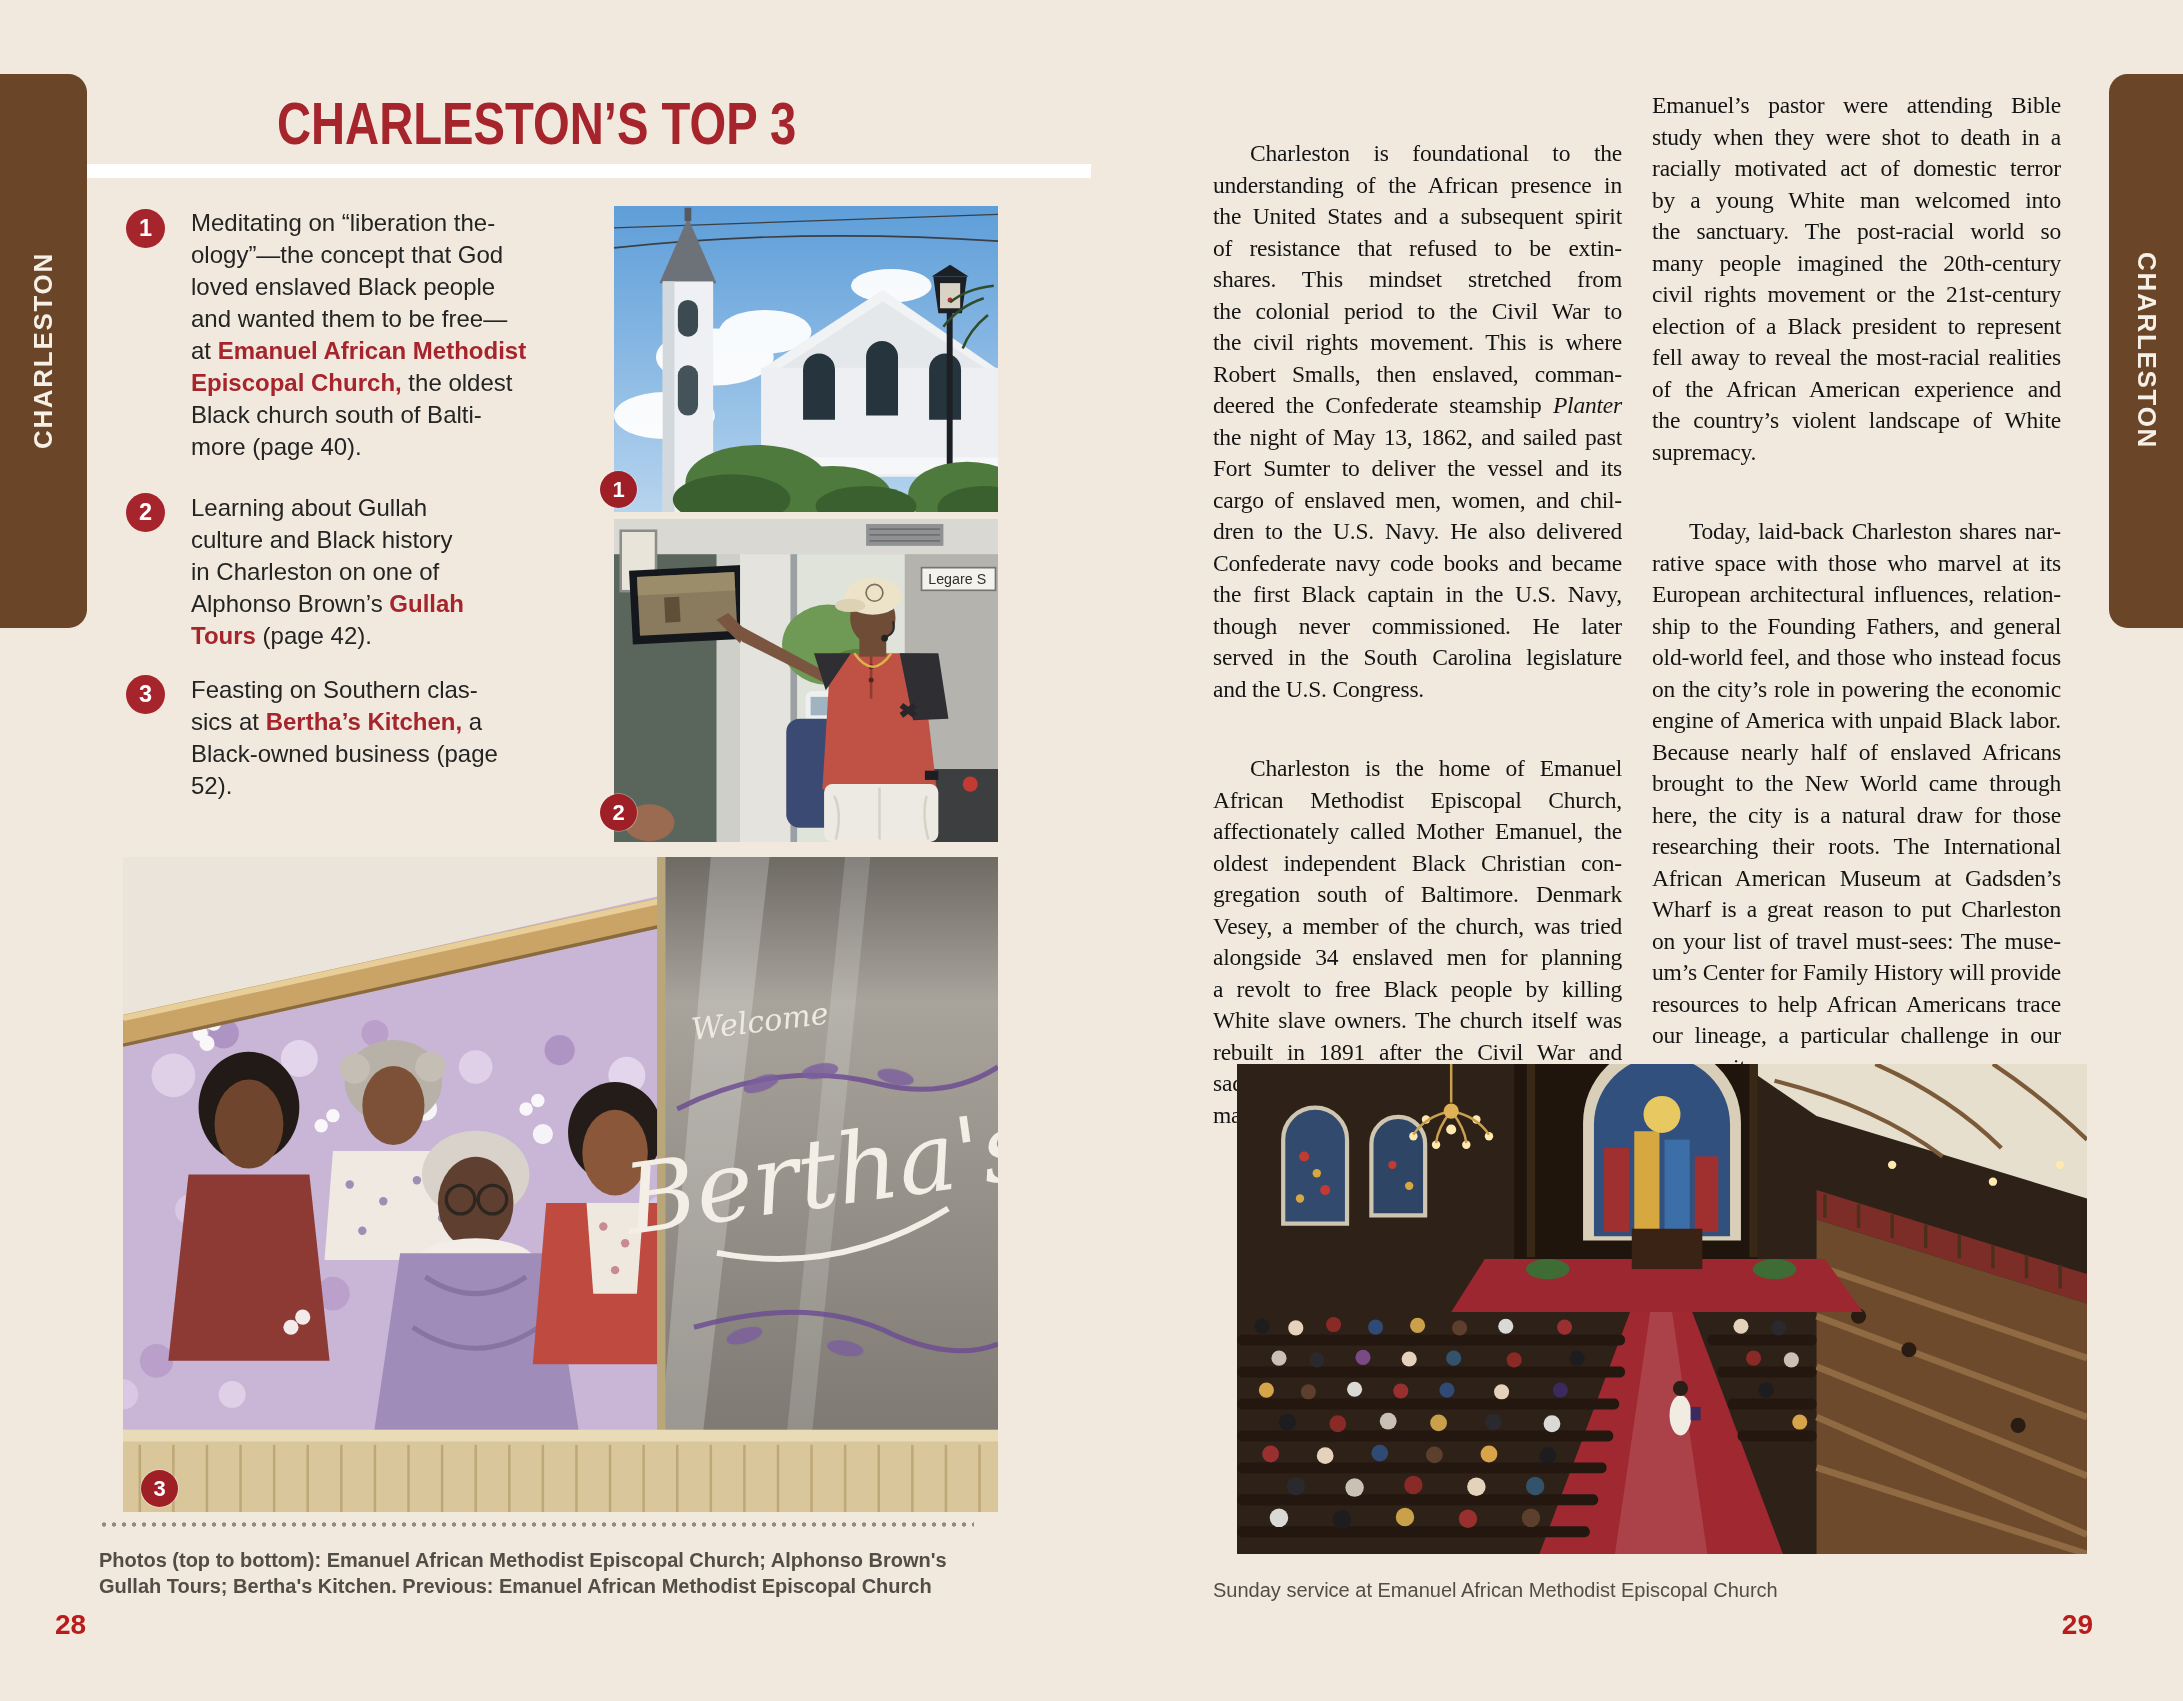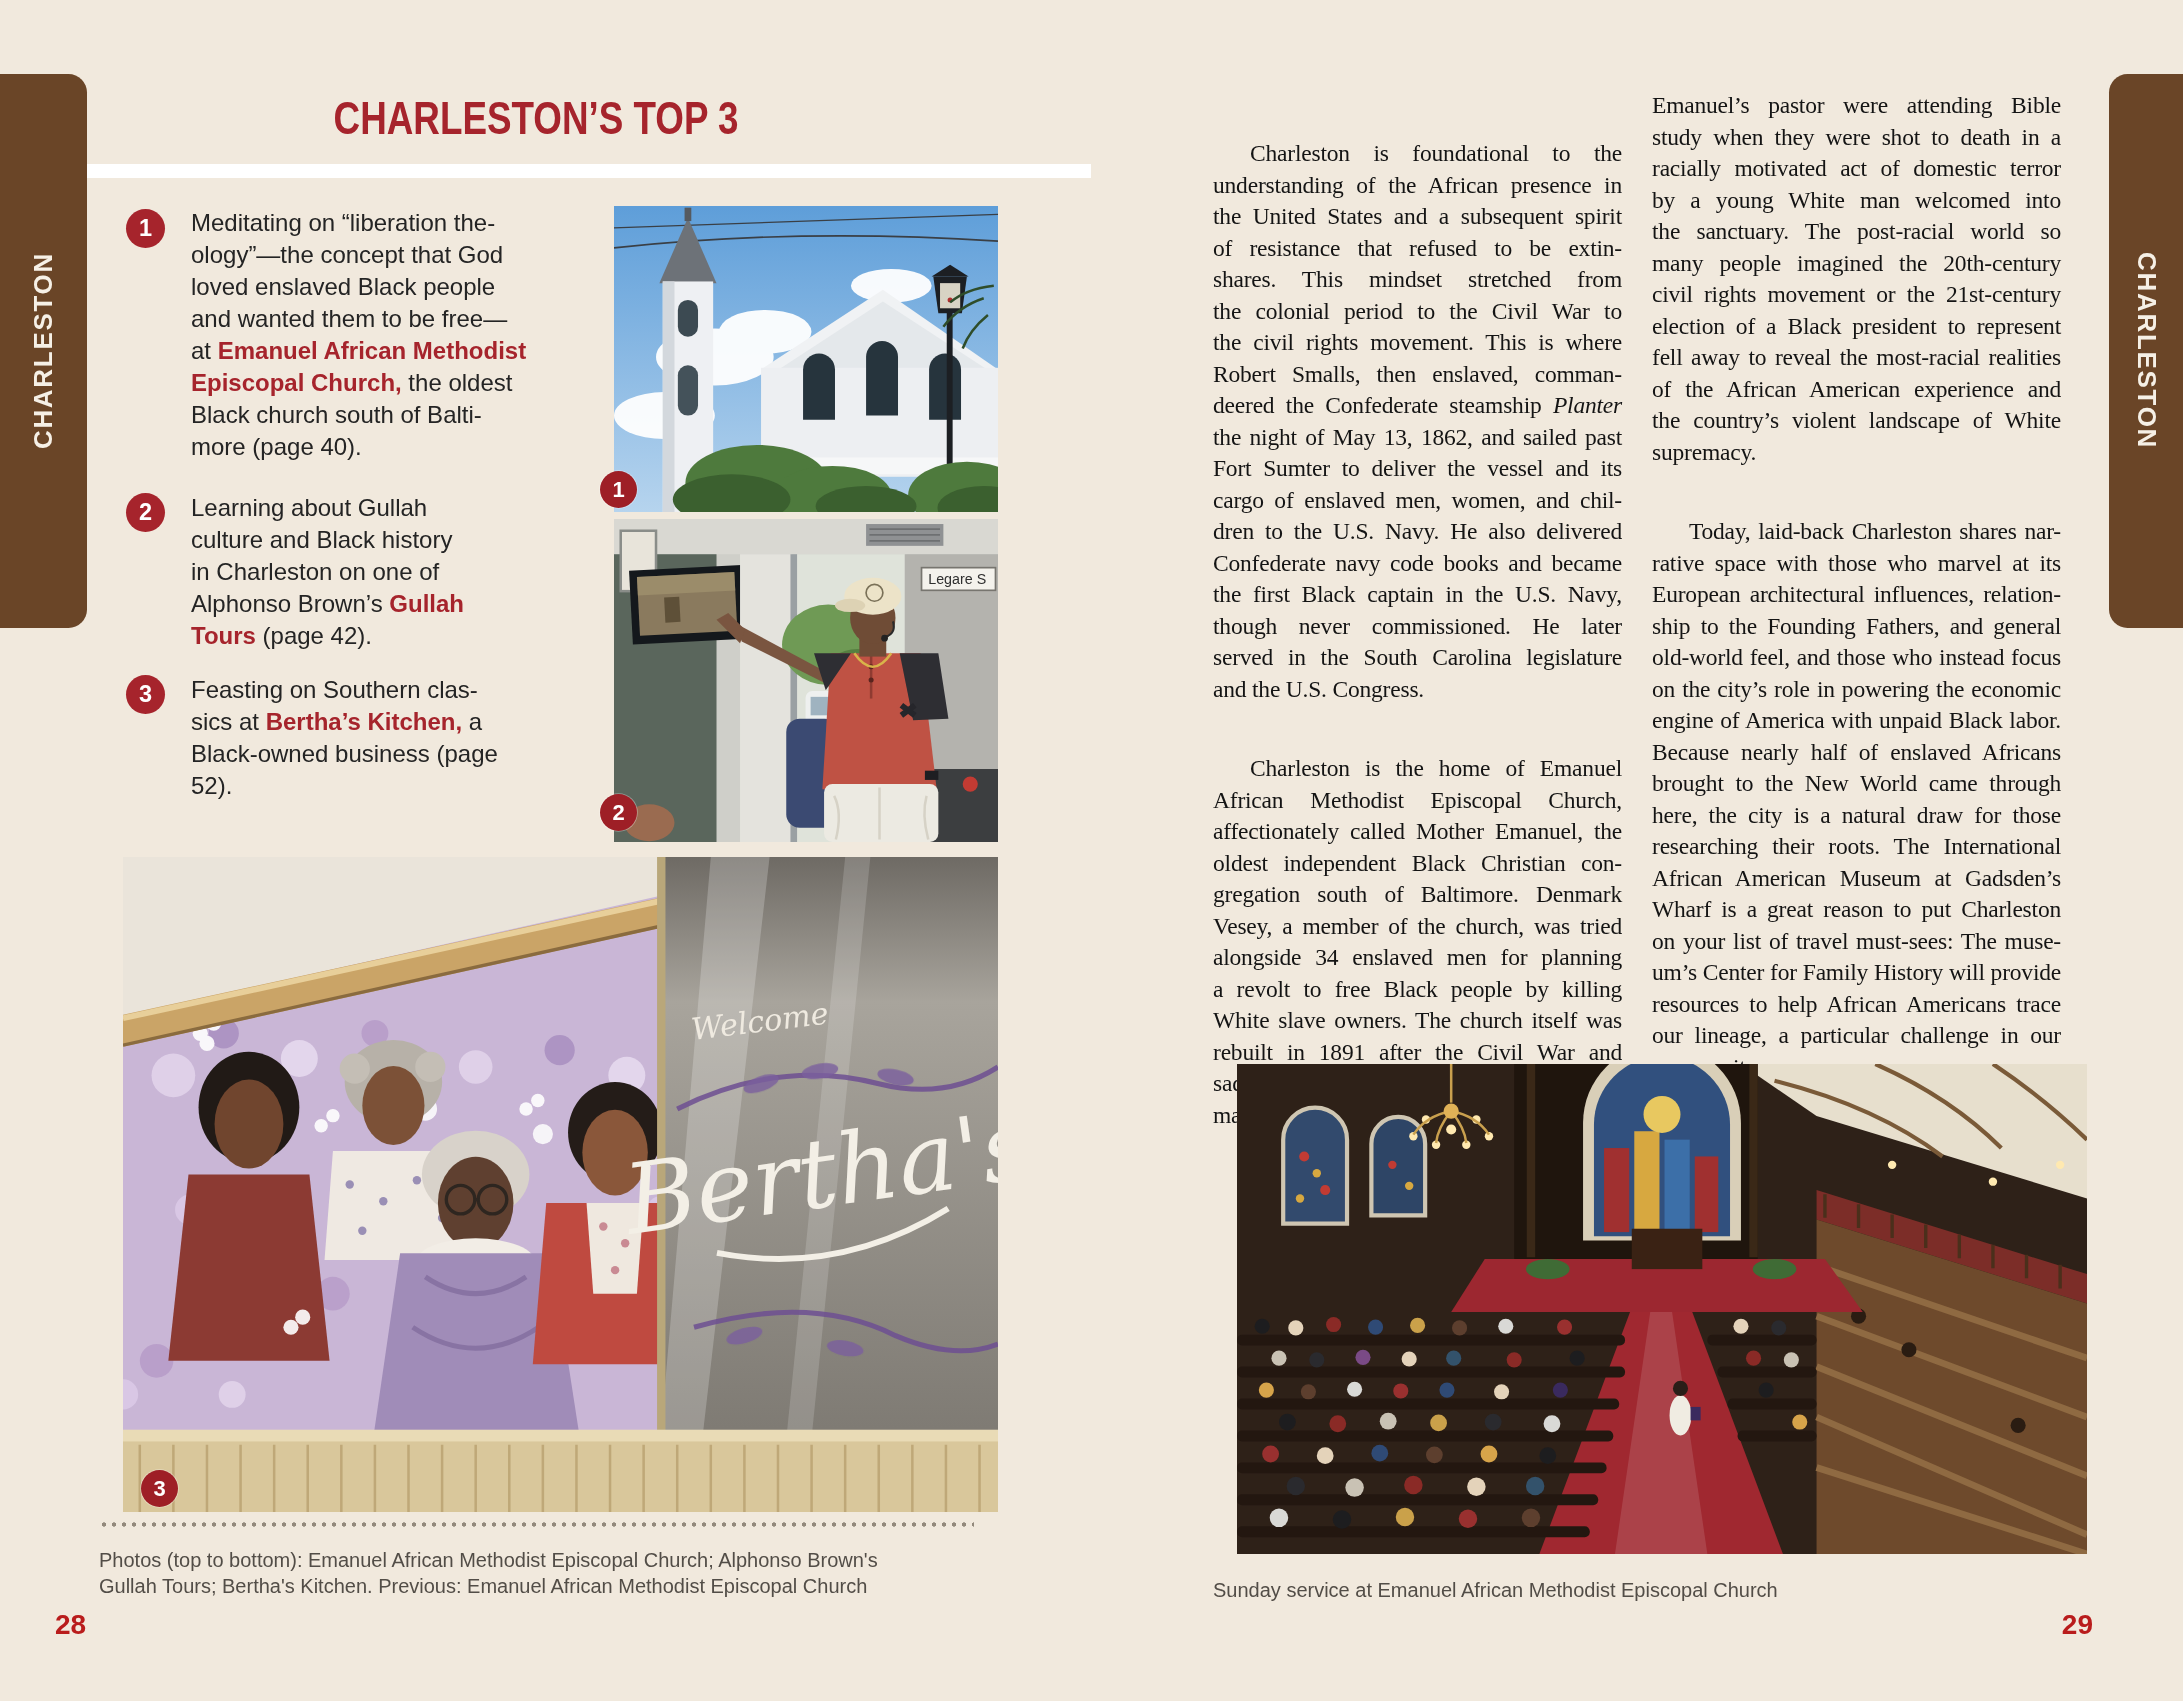--- a/index.html
+++ b/index.html
@@ -17,21 +17,21 @@
   
   .tab{background:var(--brown);display:flex;align-items:center;justify-content:center;}
   .tab-left{left:0;top:74px;width:87px;height:554px;border-radius:0 18.5px 18.5px 0;}
   .tab-right{left:2109px;top:74px;width:74px;height:554px;border-radius:18.5px 0 0 18.5px;}
   .tab-label{color:#F6F0E6;font-weight:bold;font-size:26px;letter-spacing:1.7px;
              writing-mode:vertical-rl;white-space:nowrap;}
   .tab-left .tab-label{transform:rotate(180deg);}
 
   
   .page-title{left:99px;top:94px;width:875px;text-align:center;color:var(--red);
-              font-weight:bold;font-size:46px;line-height:1.05;white-space:nowrap;}
+              font-weight:bold;font-size:59px;line-height:1.05;white-space:nowrap;}
   .page-title .tshrink{display:inline-block;transform:scaleX(.8);transform-origin:center;}
   .white-band{left:87px;top:164px;width:1004px;height:14.3px;background:#FFFFFF;}
 
   
   .items{left:126px;top:207px;width:470px;}
   .item{display:flex;align-items:flex-start;margin-bottom:28.6px;}
   .item:nth-child(2){margin-bottom:22px;}
   .badge{flex:0 0 auto;width:39px;height:39px;border-radius:50%;background:var(--red);
          color:#fff;font-weight:bold;font-size:23.5px;display:flex;align-items:center;
          justify-content:center;margin-top:1.7px;}
@@ -50,21 +50,21 @@
           justify-content:center;box-shadow:0 0 0 0.8px rgba(255,255,255,.35);}
   .pb1{left:600px;top:471px;}
   .pb2{left:600px;top:794px;}
   .pb3{left:141px;top:1470px;}
 
   
   .dotted{left:99px;top:1522px;width:875px;height:5px;
           background-image:radial-gradient(circle,#93897C 1.9px,rgba(0,0,0,0) 2.4px);
           background-size:10px 5px;background-repeat:repeat-x;}
   .caption{font-size:20px;line-height:26px;color:var(--cap);}
-  .cap-left{left:99px;top:1547px;width:890px;}
+  .cap-left{left:99px;top:1547px;width:890px;font-weight:bold;}
   .cap-right{left:1213px;top:1577px;width:857px;}
   .folio{font-size:28px;font-weight:bold;color:#b91c1c;}
   .folio-left{left:55px;top:1609px;}
   .folio-right{left:1925px;top:1609px;width:168px;text-align:right;}
 
   
   .bcol{width:409px;font-family:"Liberation Serif",serif;font-size:23.5px;color:#141414;}
   .bcol-1{left:1213px;top:90px;}
   .bcol-2{left:1652px;top:90px;}
   .bline{height:31.5px;line-height:31.5px;text-align:justify;text-align-last:justify;

